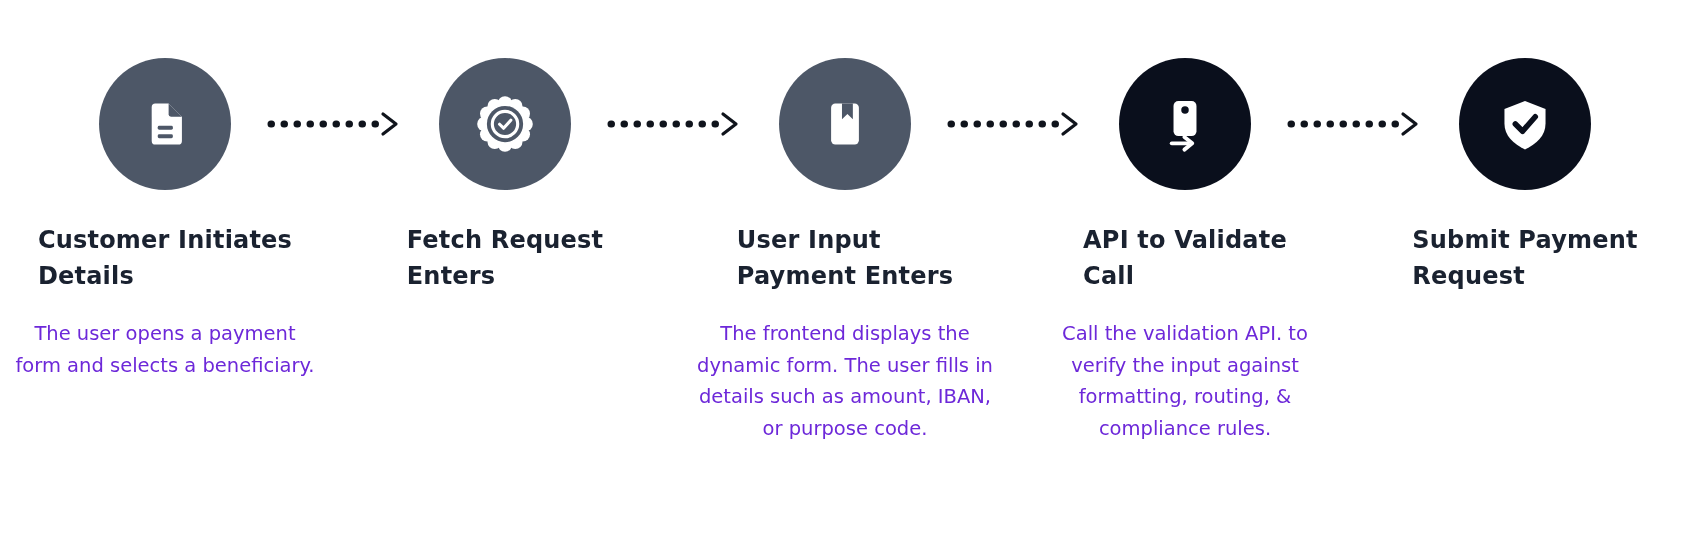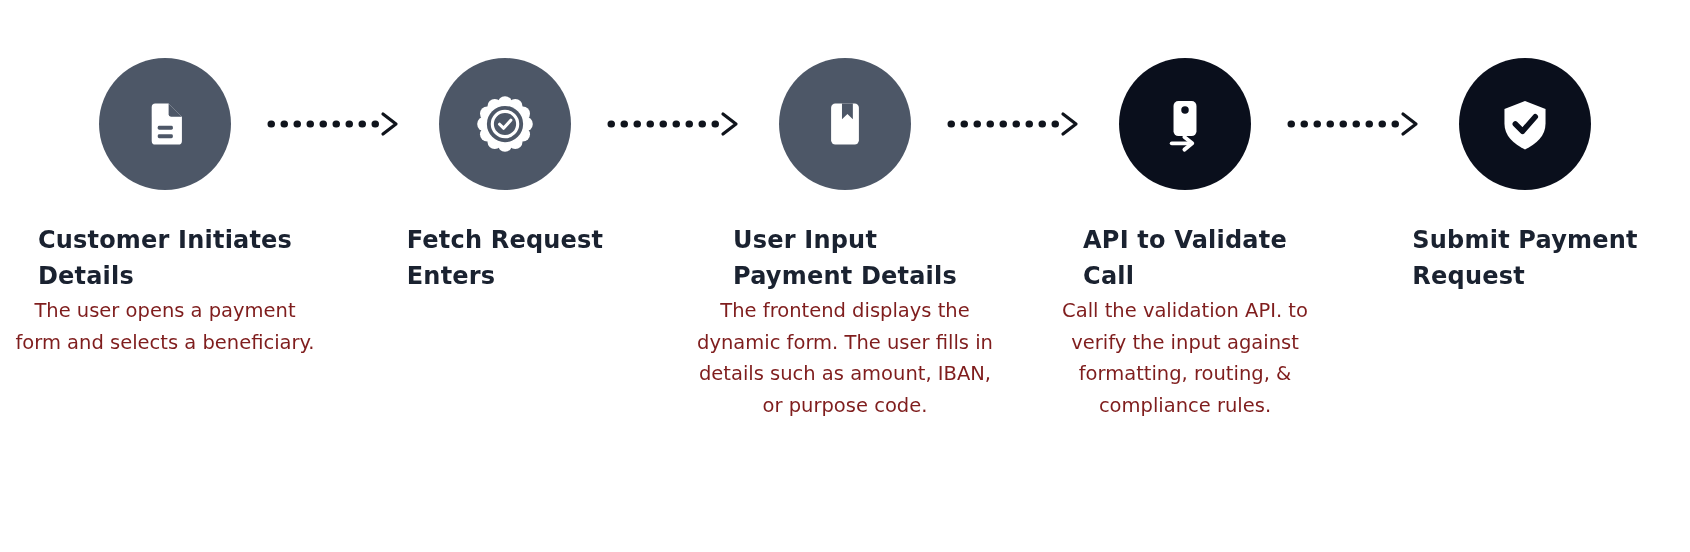--- a/index.html
+++ b/index.html
@@ -47,24 +47,24 @@
     margin-top: 32px;
     text-align: left;
     font-size: 24px;
     font-weight: 700;
     color: #1a2230;
     line-height: 1.5;
     letter-spacing: 0.2px;
   }
 
   .step-desc {
-    margin-top: 1px;
+    margin-top: 24px;
     text-align: center;
     font-size: 19.5px;
-    color: #7f1d1d;
+    color: #6d28d9;
     line-height: 1.62;
     max-width: 300px;
   }
 
   .arrow-col { position: relative; }
 
   .arrow-col svg {
     position: absolute;
     left: 50%;
     top: 110px;
@@ -145,21 +145,21 @@
       <div class="circle circle--slate">
         <span>
           <svg viewBox="0 0 48 48">
             <rect x="12.5" y="7" width="23" height="34" rx="3.5" fill="#ffffff"></rect>
             <path d="M21.5 7 h9 v13 l-4.5 -4.2 l-4.5 4.2 z" fill="#4d5767"></path>
           </svg>
         </span>
       </div>
       <div class="step-title">
         <span>User Input</span><br>
-        <span>Payment Details</span>
+        <span>Payment Enters</span>
       </div>
       <p class="step-desc">The frontend displays the dynamic form. The user fills in details such as amount, IBAN, or purpose code.</p>
     </div>
 
     <div class="arrow-col">
       <svg width="140" height="28" viewBox="0 0 140 28">
         <line x1="6" y1="14" x2="112" y2="14" stroke="#10141c" stroke-width="7" stroke-dasharray="0.5 12.5" stroke-linecap="round"></line>
         <path d="M118 4 L131 14 L118 24" fill="none" stroke="#10141c" stroke-width="3.2" stroke-linecap="round" stroke-linejoin="round"></path>
       </svg>
     </div>

